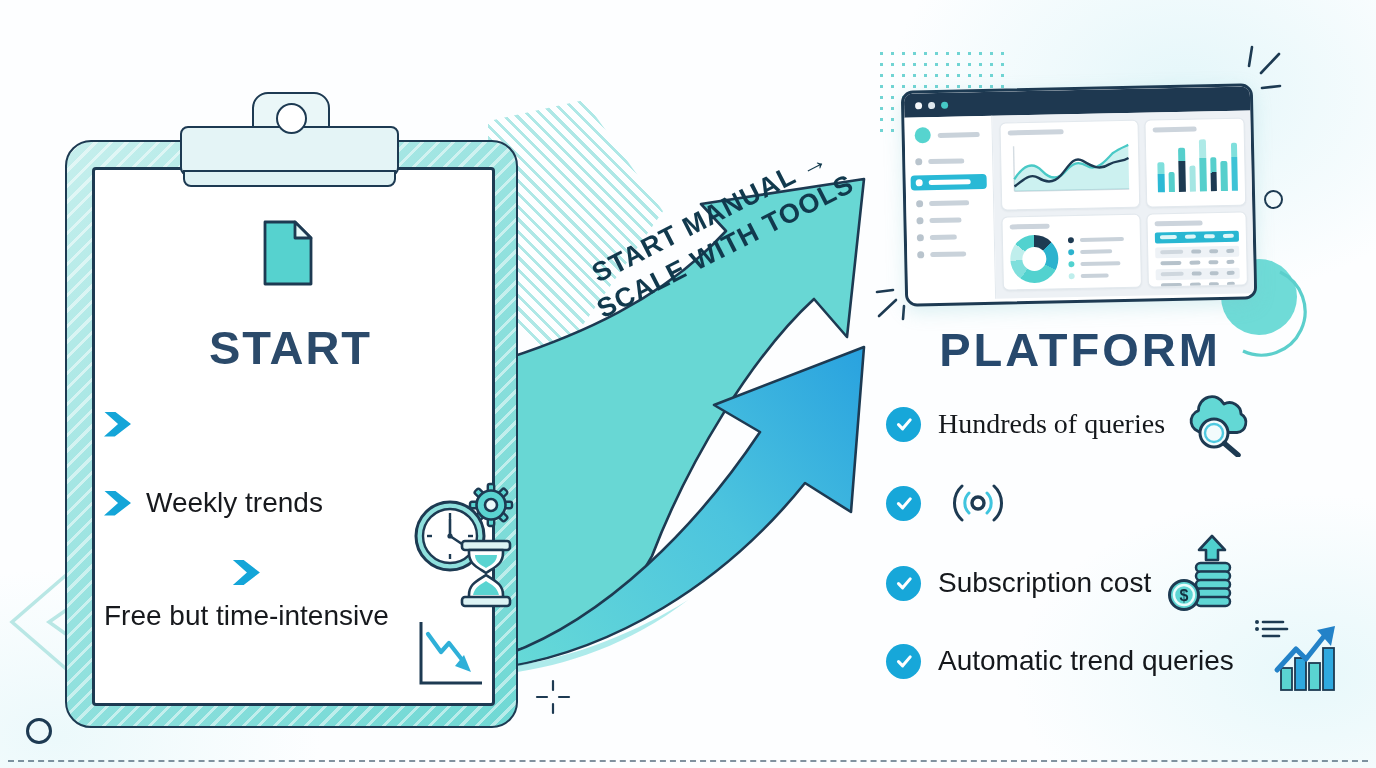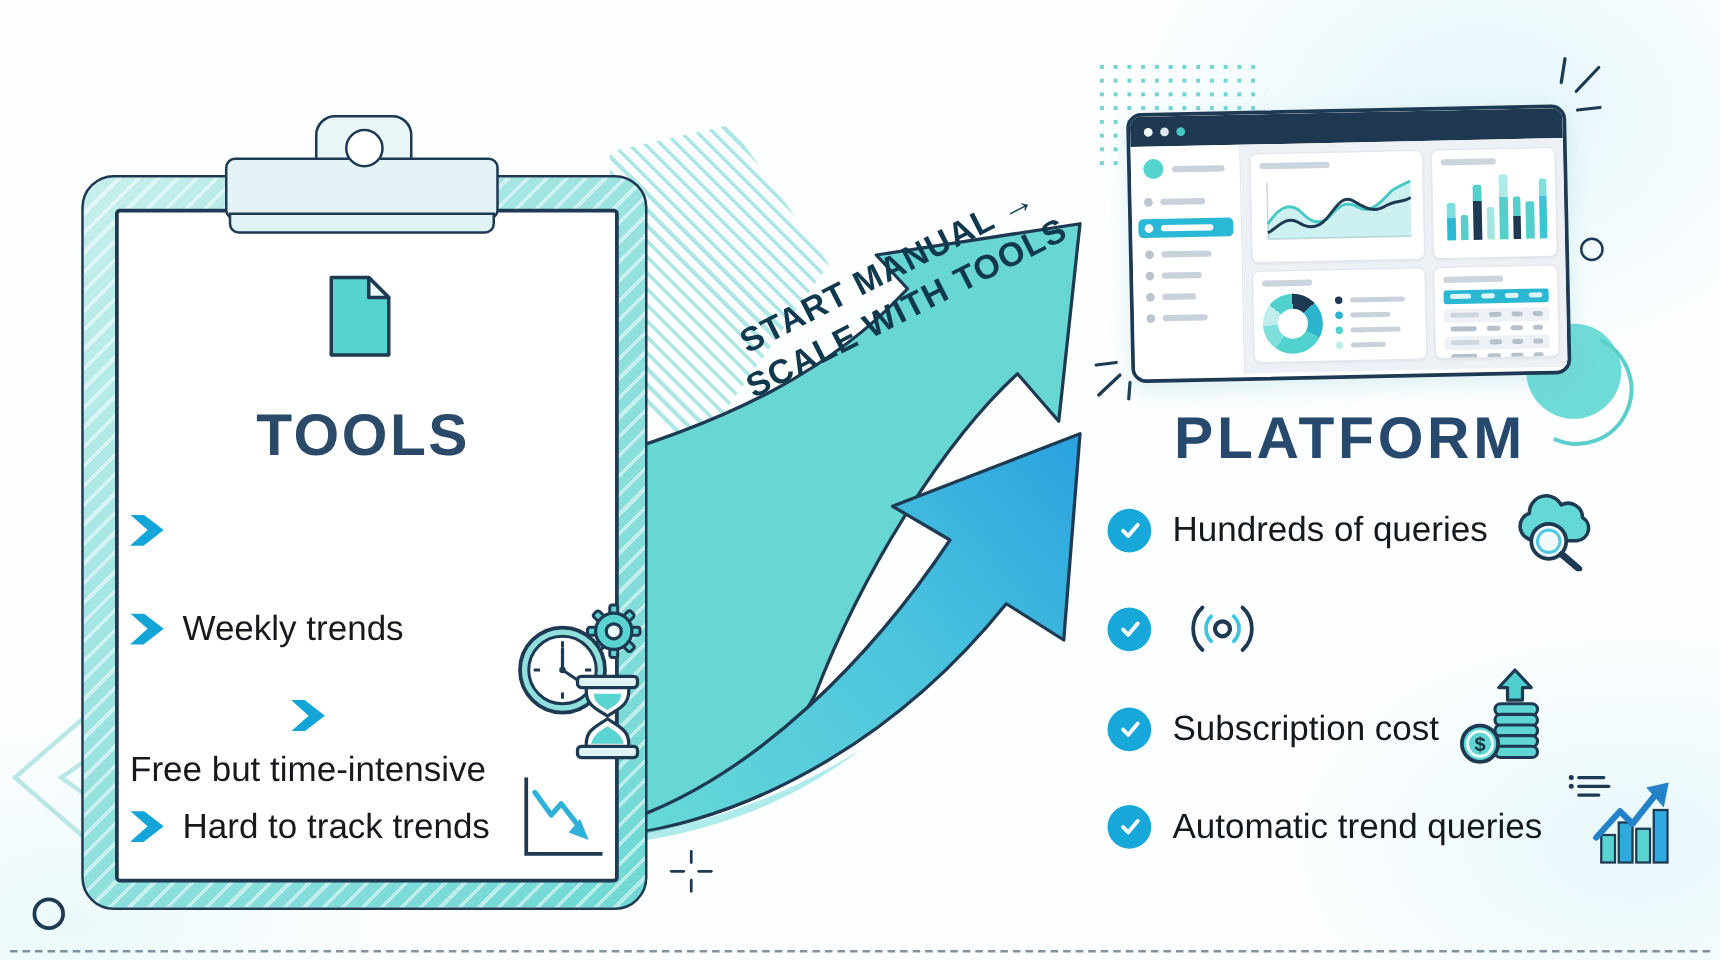--- a/index.html
+++ b/index.html
@@ -170,36 +170,32 @@
   <div class="abs clip-tab"></div>
   <div class="abs clip-base"></div>
   <div class="abs clip-lip"></div>
   <div class="abs clip-hole"></div>
 
   <svg class="abs" style="left:262px;top:219px;z-index:4;" width="52" height="68" viewBox="0 0 52 68">
     <path d="M3 3 H33 L49 19 V65 H3 Z" fill="#56d2cf" stroke="#1d3a52" stroke-width="2.8" stroke-linejoin="round"></path>
     <path d="M33 3 V19 H49 Z" fill="#eafafa" stroke="#1d3a52" stroke-width="2.8" stroke-linejoin="round"></path>
   </svg>
 
-  <div class="abs manual-title">TOOLS</div>
+  <div class="abs manual-title">START</div>
 
   <div class="abs m-row" style="top:401px;">
     <span class="m-chevron"></span>
   </div>
   <div class="abs m-row" style="top:480px;">
     <span class="m-chevron"></span>
     <span class="m-label">Weekly trends</span>
   </div>
   <div class="abs m-row" style="top:560px;flex-direction:column;">
     <span class="m-chevron"></span>
     <span class="m-label">Free but time-intensive</span>
-  </div>
-  <div class="abs m-row" style="top:638px;">
-    <span class="m-chevron"></span>
-    <span class="m-label">Hard to track trends</span>
   </div>
 
   <svg class="abs" style="left:410px;top:478px;z-index:4;" width="108" height="132" viewBox="0 0 108 132">
     <g transform="translate(81,27)">
       <g fill="#5ad4d1" stroke="#1d3a52" stroke-width="2.4">
         <rect x="-3.2" y="-21" width="6.4" height="9" rx="2" transform="rotate(0)"></rect>
         <rect x="-3.2" y="-21" width="6.4" height="9" rx="2" transform="rotate(45)"></rect>
         <rect x="-3.2" y="-21" width="6.4" height="9" rx="2" transform="rotate(90)"></rect>
         <rect x="-3.2" y="-21" width="6.4" height="9" rx="2" transform="rotate(135)"></rect>
         <rect x="-3.2" y="-21" width="6.4" height="9" rx="2" transform="rotate(180)"></rect>
@@ -354,21 +350,21 @@
               <i style="width:14px;"></i>
               <i style="width:12px;"></i>
             </div>
         </div>
       </div>
     </div>
   </div>
 
   <div class="abs platform-title">PLATFORM</div>
 
-  <div class="abs p-row" style="top:401px;">
+  <div class="abs p-row" style="top:401px;font-family:Liberation Serif, serif;">
     <span class="p-check">
       <svg width="22" height="22" viewBox="0 0 32 32">
           <polyline points="8,17 14,23 25,10" fill="none" stroke="#fff" stroke-width="4.5" stroke-linecap="round" stroke-linejoin="round"></polyline>
         </svg>
     </span>
     <span class="p-label">Hundreds of queries</span>
     <span class="p-icon">
       <svg width="74" height="66" viewBox="0 0 74 66">
         <path d="M20 41 a11 11 0 0 1 -3.5 -21.4 A13.5 13.5 0 0 1 42 13 a11.5 11.5 0 0 1 17 10 a10 10 0 0 1 -4 18.5 H24 Z" fill="#63d8d5" stroke="#1d3a52" stroke-width="2.8" stroke-linejoin="round"></path>
         <circle cx="32" cy="42" r="14" fill="#f2fbfc" stroke="#1d3a52" stroke-width="3"></circle>

